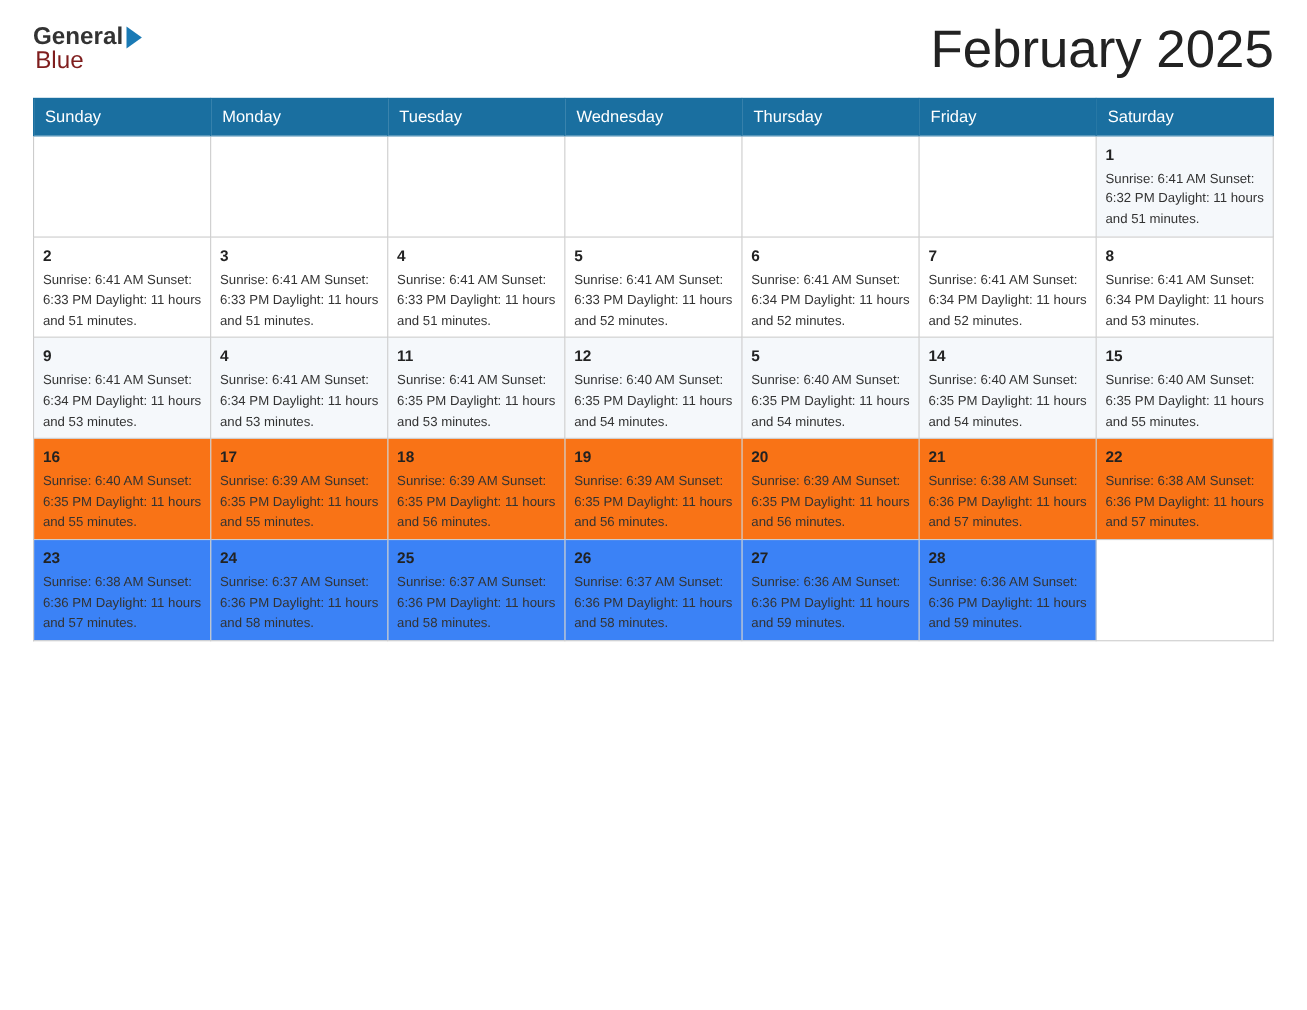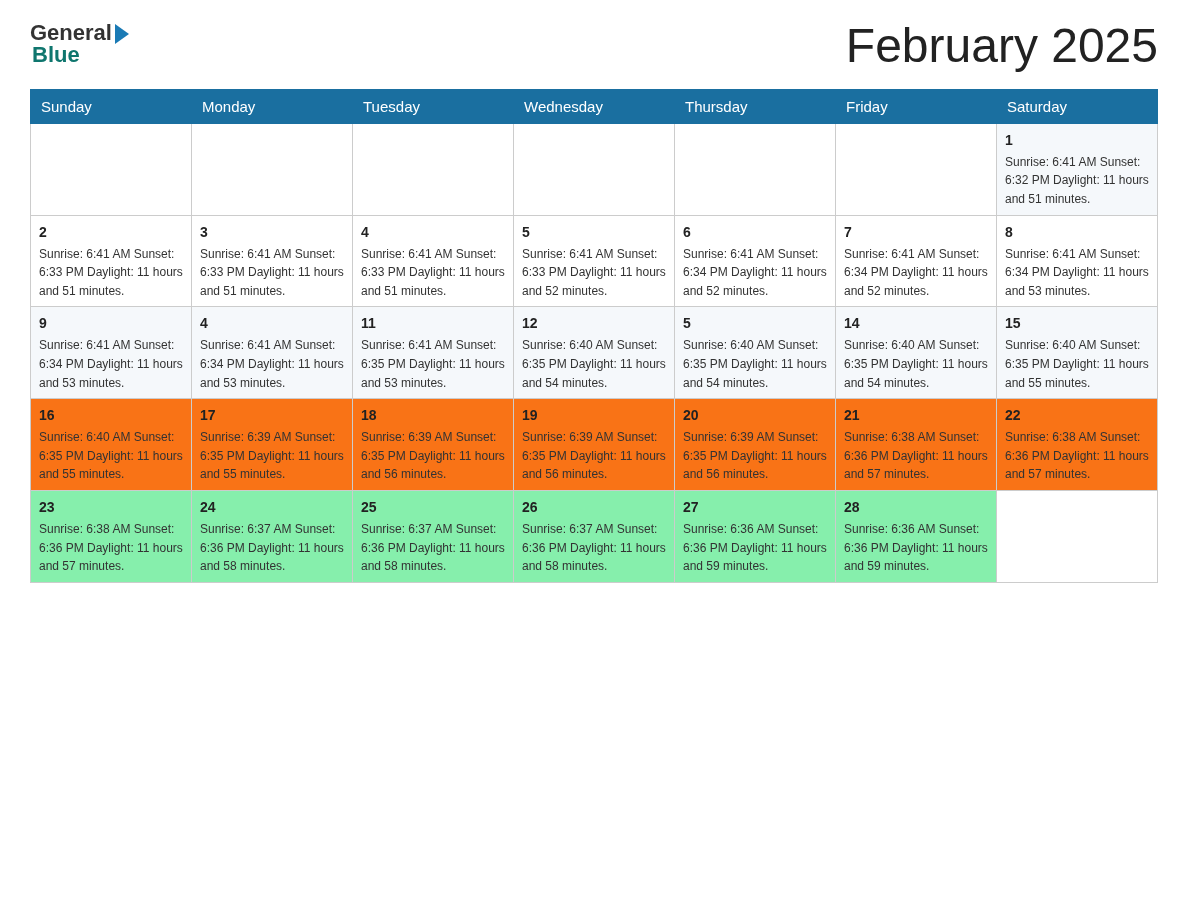--- a/index.html
+++ b/index.html
@@ -36,22 +36,22 @@
       width: 0;
       height: 0;
       border-left: 14px solid #1a7ab5;
       border-top: 10px solid transparent;
       border-bottom: 10px solid transparent;
       margin-left: 3px;
       margin-top: 2px;
     }
     .logo-blue {
       font-size: 22px;
-      font-weight: bold;
-      color: #0f766e;
+      font-weight: normal;
+      color: #7f1d1d;
       margin-top: -4px;
       margin-left: 2px;
     }
     .title-block {
       text-align: center;
     }
     .title-block h1 {
       font-size: 48px;
       font-weight: normal;
       color: #222;
@@ -109,21 +109,21 @@
       line-height: 1.55;
     }
     .empty-cell {
       background: #fff !important;
     }
     
     .calendar tbody tr:nth-child(1) td { background: #f5f8fb; }
     .calendar tbody tr:nth-child(2) td { background: #ffffff; }
     .calendar tbody tr:nth-child(3) td { background: #f5f8fb; }
     .calendar tbody tr:nth-child(4) td { background: #f97316; }
-    .calendar tbody tr:nth-child(5) td { background: #86efac; }
+    .calendar tbody tr:nth-child(5) td { background: #3b82f6; }
     .calendar tbody tr:nth-child(6) td { background: #ffffff; }
   </style>
 </head>
 <body>
 
 <div class="header">
   <div class="logo">
     <div class="logo-top">
       <span class="logo-general">General</span>
       <div class="logo-arrow"></div>

